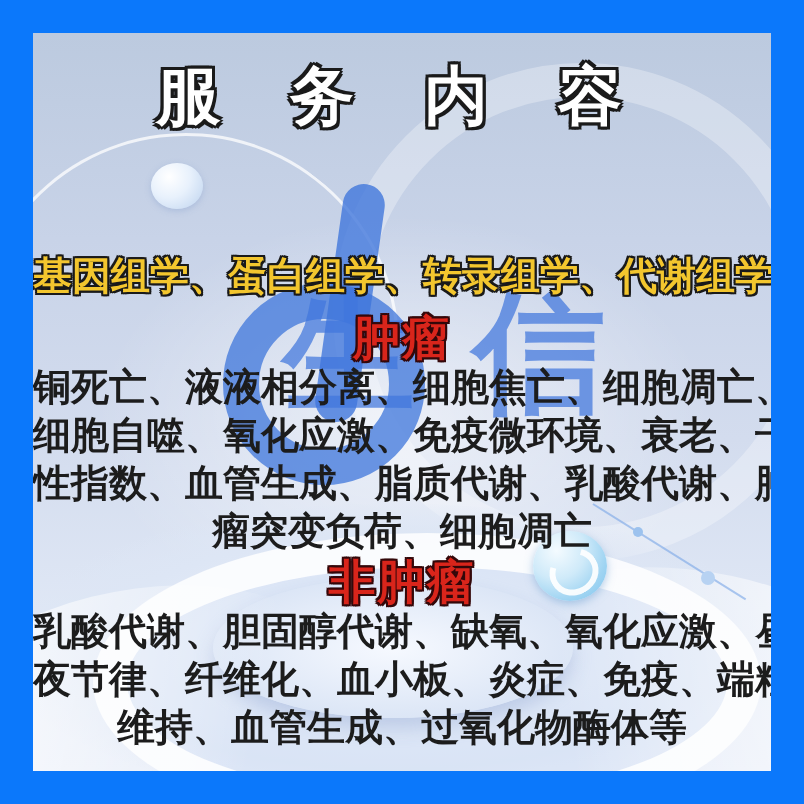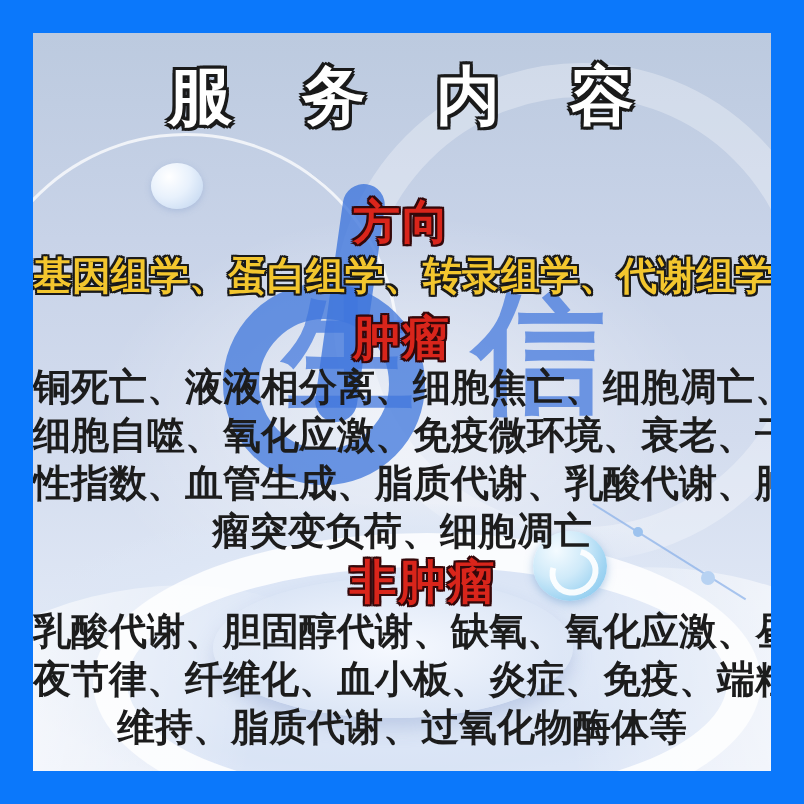--- a/index.html
+++ b/index.html
@@ -96,30 +96,29 @@
     transform:rotate(32deg);transform-origin:left center;
   }
   .net-dot1{left:600px;top:494px;width:10px;height:10px;border-radius:50%;background:#9cc2ee;}
   .net-dot2{left:668px;top:538px;width:14px;height:14px;border-radius:50%;background:#b7d2f2;}
   
   .txt{position:absolute;left:0;width:100%;text-align:center;font-weight:bold;z-index:5;}
   .title{
     top:20px;font-size:64px;letter-spacing:26px;color:#ffffff;
     text-shadow:-3px -3px 0 #1a1a1a,3px -3px 0 #1a1a1a,-3px 3px 0 #1a1a1a,3px 3px 0 #1a1a1a,
                 -3px 0 0 #1a1a1a,3px 0 0 #1a1a1a,0 -3px 0 #1a1a1a,0 3px 0 #1a1a1a;
-    margin-left:12px;
   }
   .red-head{
     font-size:47px;color:#d9251b;letter-spacing:2px;
     text-shadow:-2px -2px 0 #33080a,2px -2px 0 #33080a,-2px 2px 0 #33080a,2px 2px 0 #33080a,
                 -2px 0 0 #33080a,2px 0 0 #33080a,0 -2px 0 #33080a,0 2px 0 #33080a;
   }
   .head-direction{top:158px;}
   .head-tumor{top:274px;}
-  .head-nontumor{top:518px;padding-left:21px;}
+  .head-nontumor{top:518px;}
   .yellow-line{
     top:216px;font-size:39px;color:#f3c62e;white-space:nowrap;
     text-shadow:-2px -2px 0 #1a1a1a,2px -2px 0 #1a1a1a,-2px 2px 0 #1a1a1a,2px 2px 0 #1a1a1a,
                 -2px 0 0 #1a1a1a,2px 0 0 #1a1a1a,0 -2px 0 #1a1a1a,0 2px 0 #1a1a1a;
   }
   .body-block{position:absolute;left:0;width:100%;z-index:5;}
   .body-block .line{
     text-align:center;font-size:38px;font-weight:bold;color:#1c1c1c;
     line-height:48px;white-space:nowrap;
   }
@@ -146,35 +145,34 @@
     <div class="deco podium-core"></div>
     <div class="deco swoosh-left"></div>
     <div class="deco swoosh-right"></div>
     <div class="deco net-line"></div>
     <div class="deco net-dot1"></div>
     <div class="deco net-dot2"></div>
     <div class="deco bubble-gloss"></div>
 
     <div class="txt title">服 务 内 容</div>
 
-    <div class="txt red-head head-direction">方向</div>
 
     <div class="txt red-head head-tumor">肿瘤</div>
 
     <div class="txt yellow-line">基因组学、蛋白组学、转录组学、代谢组学</div>
 
     <div class="body-block block-tumor">
       <div class="line">铜死亡、液液相分离、细胞焦亡、细胞凋亡、</div>
       <div class="line">细胞自噬、氧化应激、免疫微环境、衰老、干</div>
       <div class="line">性指数、血管生成、脂质代谢、乳酸代谢、肿</div>
       <div class="line">瘤突变负荷、细胞凋亡</div>
     </div>
 
     <div class="txt red-head head-nontumor">非肿瘤</div>
 
     <div class="body-block block-nontumor">
       <div class="line">乳酸代谢、胆固醇代谢、缺氧、氧化应激、昼</div>
       <div class="line">夜节律、纤维化、血小板、炎症、免疫、端粒</div>
-      <div class="line">维持、脂质代谢、过氧化物酶体等</div>
+      <div class="line">维持、血管生成、过氧化物酶体等</div>
     </div>
 
   </div>
 </div>
 
 </body></html>

